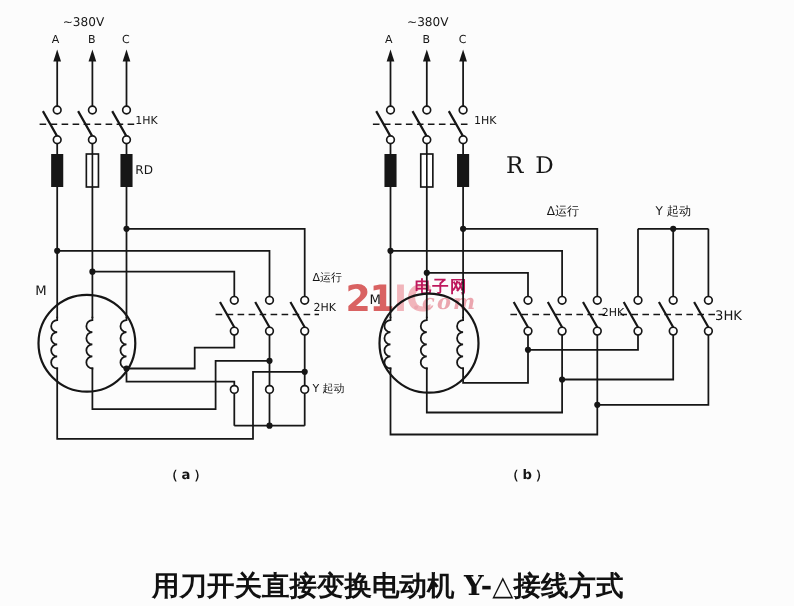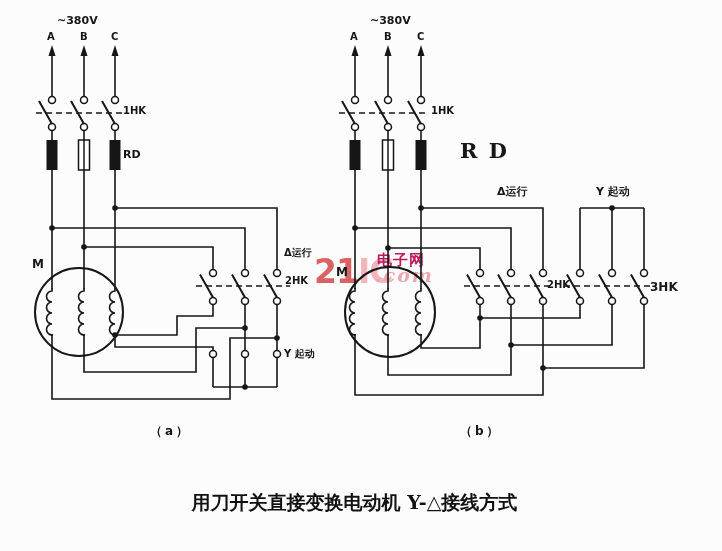--- a/index.html
+++ b/index.html
@@ -1,26 +1,26 @@
 <!DOCTYPE html>
 <html><head>
 <meta charset="utf-8">
 <style>
   html,body{margin:0;padding:0;}
   body{width:722px;height:551px;position:relative;background:#fcfcfc;overflow:hidden;
        font-family:"DejaVu Sans","Liberation Sans",sans-serif;}
   #stage{position:absolute;left:0;top:0;width:722px;height:551px;}
   svg{position:absolute;left:0;top:0;z-index:2;}
-  .lbl{position:absolute;z-index:3;color:#161616;font-weight:bold;white-space:nowrap;
+  .lbl{position:absolute;z-index:3;color:#161616;font-weight:normal;white-space:nowrap;
        font-family:"DejaVu Sans","Liberation Sans",sans-serif;line-height:1;}
   .cjk{font-family:"DejaVu Sans","Liberation Sans",sans-serif;}
   .serif{font-family:"DejaVu Serif","Liberation Serif",serif;}
   .caption{letter-spacing:3px;font-weight:bold;}
-  .title{position:absolute;z-index:3;left:50%;transform:translateX(-52%);top:490px;
-         font-size:19px;font-weight:bold;color:#111;white-space:nowrap;
+  .title{position:absolute;z-index:3;left:50%;transform:translateX(-52%);top:516px;
+         font-size:25px;font-weight:bold;color:#111;white-space:nowrap;
          font-family:"DejaVu Serif","Liberation Serif",serif;}
   .wm{position:absolute;z-index:1;font-weight:900;white-space:nowrap;margin-left:15px;}
   .wm-big{left:299px;top:252px;font-size:33px;letter-spacing:-1px;
           font-family:"DejaVu Sans","Liberation Sans",sans-serif;}
   .wm-cjk{left:362px;top:251px;font-size:15px;letter-spacing:1px;}
   .wm-com{left:360px;top:264px;font-size:19px;font-style:italic;
           font-family:"DejaVu Serif","Liberation Serif",serif;letter-spacing:2px;}
 </style>
 </head>
 <body>

